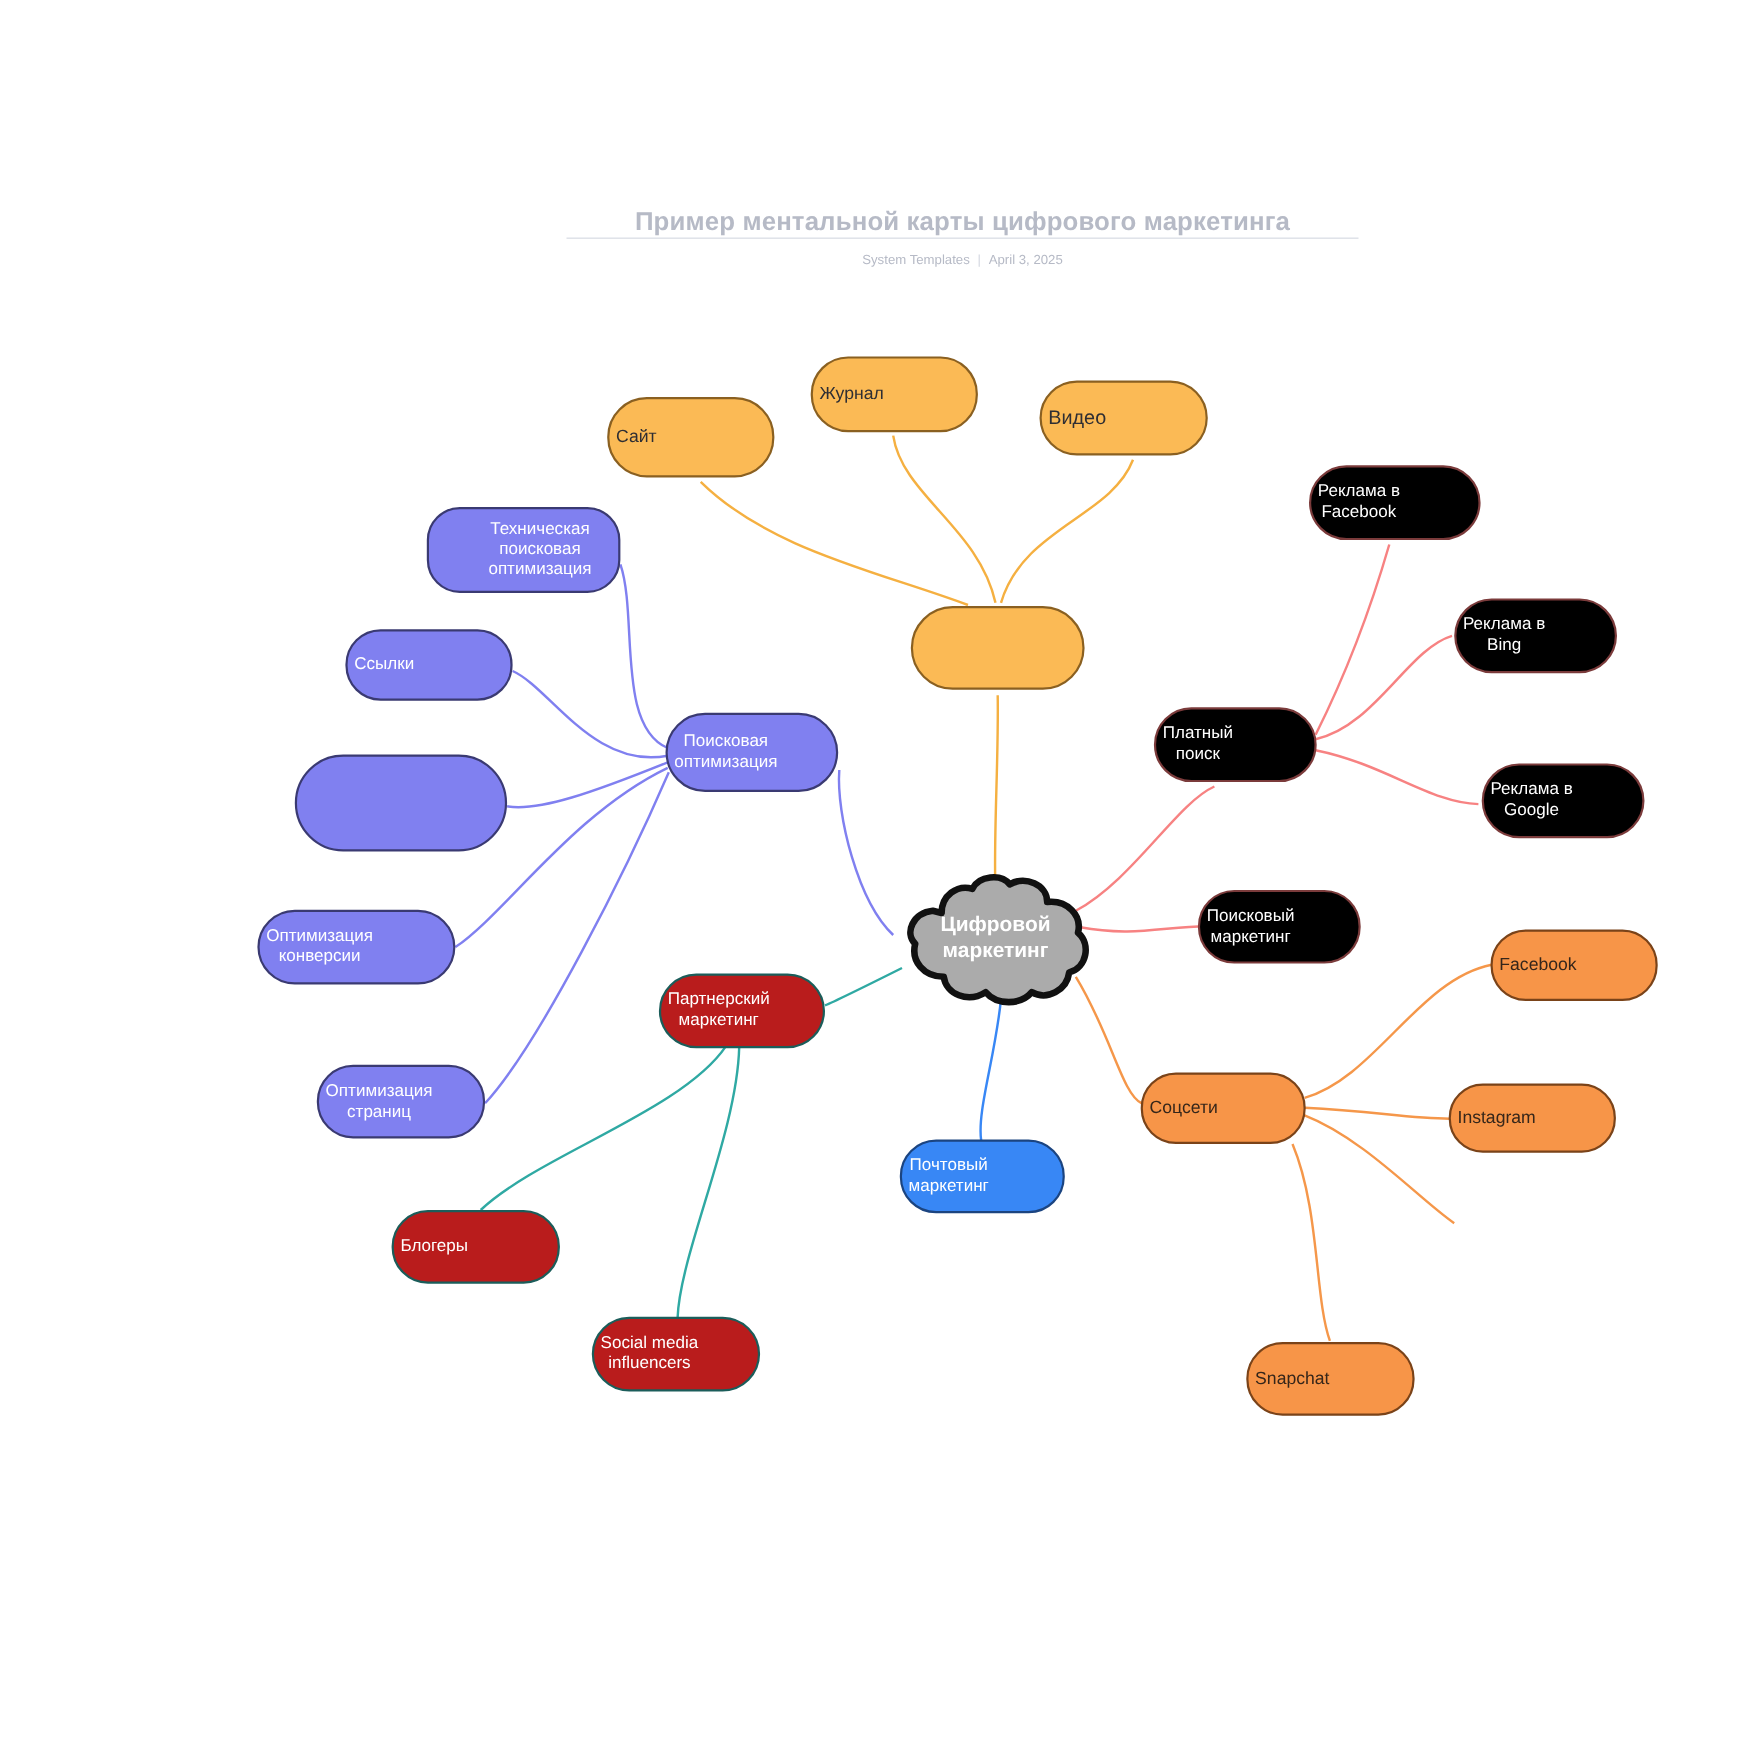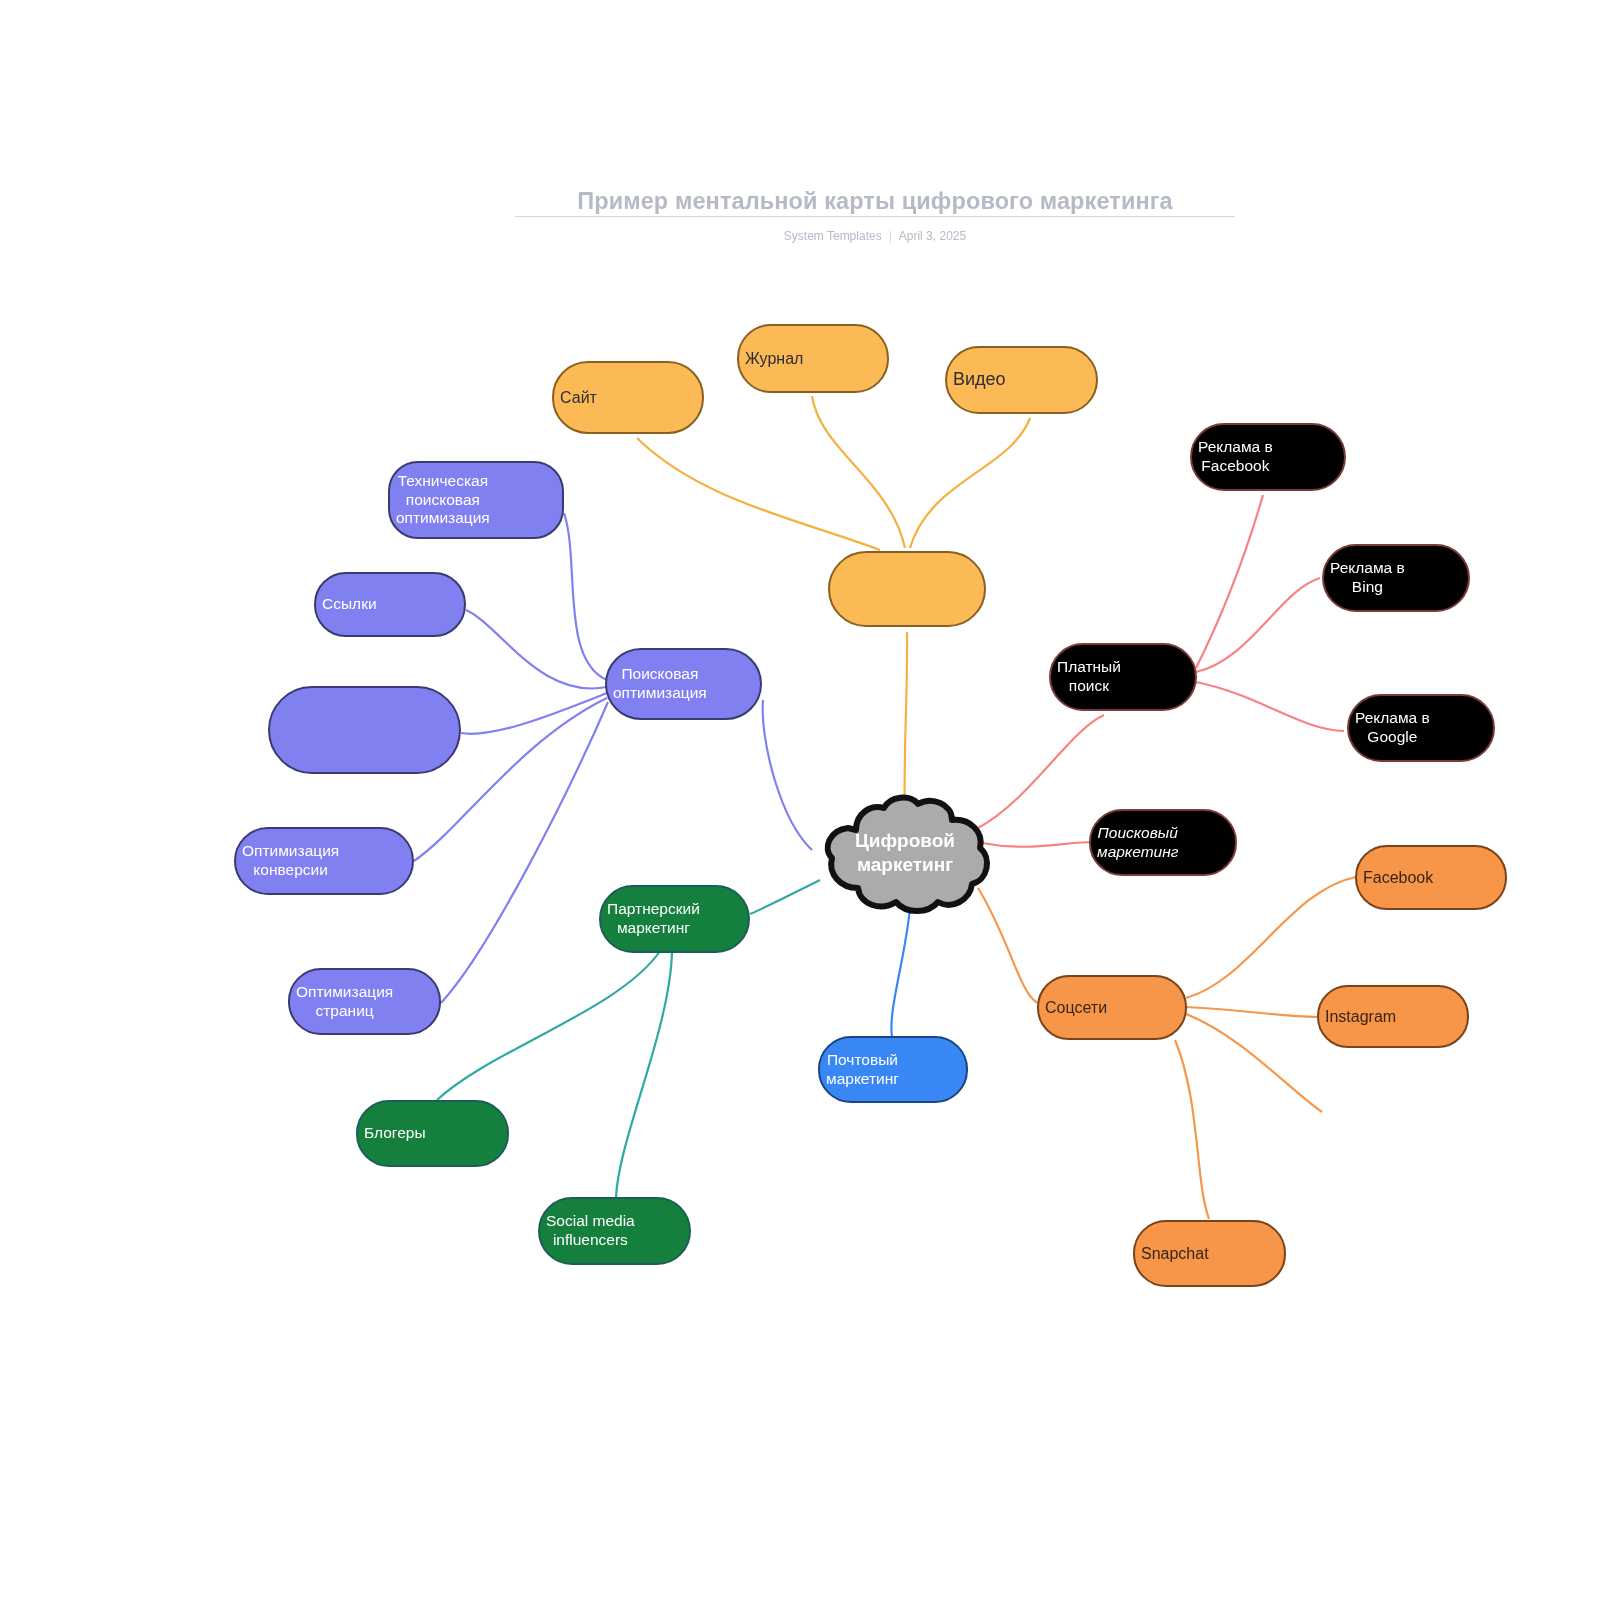--- a/index.html
+++ b/index.html
@@ -52,21 +52,21 @@
     white-space:pre-line;
     user-select:none;
   }
   .node .lbl{display:block;padding:0 6px;}
 
   
   .n-orange   {background:#FBBA55;border-color:#8a6021;color:#2e2e33;}
   .n-purple   {background:#8080F0;border-color:#3a3a72;color:#ffffff;}
   .n-pink     {background:#000000;border-color:#7b3b3b;color:#ffffff;}
   .n-social   {background:#F79548;border-color:#7a4319;color:#35261a;}
-  .n-teal     {background:#15803d;border-color:#1b5d5a;color:#ffffff;}
+  .n-teal     {background:#b91c1c;border-color:#1b5d5a;color:#ffffff;}
   .n-blue     {background:#3887F5;border-color:#1b4480;color:#ffffff;}
 
   
   .cloud-wrap{position:absolute;}
   .cloud-label{
     position:absolute;inset:0;
     display:flex;align-items:center;justify-content:center;
     text-align:center;
     font-weight:bold;font-size:19px;color:#ffffff;
     line-height:1.25;
@@ -154,21 +154,21 @@
 
   <div class="node n-orange" style="left:945px;top:346px;width:153px;height:68px;border-radius:34px;font-size:18px;">
     <span class="lbl">Видео</span>
   </div>
 
   <div class="node n-purple" style="left:605px;top:648px;width:157px;height:72px;border-radius:36px;font-size:15.5px;">
     <span class="lbl">Поисковая
 оптимизация</span>
   </div>
 
-  <div class="node n-purple" style="left:388px;top:461px;width:176px;height:78px;border-radius:30px;font-size:15.5px;">
+  <div class="node n-purple" style="left:388px;top:461px;width:176px;height:78px;border-radius:30px;font-size:15.5px;padding-left:48px;">
     <span class="lbl">Техническая
 поисковая
 оптимизация</span>
   </div>
 
   <div class="node n-purple" style="left:314px;top:572px;width:152px;height:65px;border-radius:32px;font-size:15.5px;">
     <span class="lbl">Ссылки</span>
   </div>
 
   <div class="node n-purple" style="left:268px;top:686px;width:193px;height:88px;border-radius:44px;font-size:15.5px;">
@@ -198,21 +198,21 @@
   <div class="node n-pink" style="left:1322px;top:544px;width:148px;height:68px;border-radius:34px;font-size:15.5px;">
     <span class="lbl">Реклама в
 Bing</span>
   </div>
 
   <div class="node n-pink" style="left:1347px;top:694px;width:148px;height:68px;border-radius:34px;font-size:15.5px;">
     <span class="lbl">Реклама в
 Google</span>
   </div>
 
-  <div class="node n-pink" style="left:1089px;top:809px;width:148px;height:67px;border-radius:33px;font-size:15.5px;font-style:italic;">
+  <div class="node n-pink" style="left:1089px;top:809px;width:148px;height:67px;border-radius:33px;font-size:15.5px;">
     <span class="lbl">Поисковый
 маркетинг</span>
   </div>
 
   <div class="node n-social" style="left:1037px;top:975px;width:150px;height:65px;border-radius:32px;font-size:16px;">
     <span class="lbl">Соцсети</span>
   </div>
 
   <div class="node n-social" style="left:1355px;top:845px;width:152px;height:65px;border-radius:32px;font-size:16px;">
     <span class="lbl">Facebook</span>

